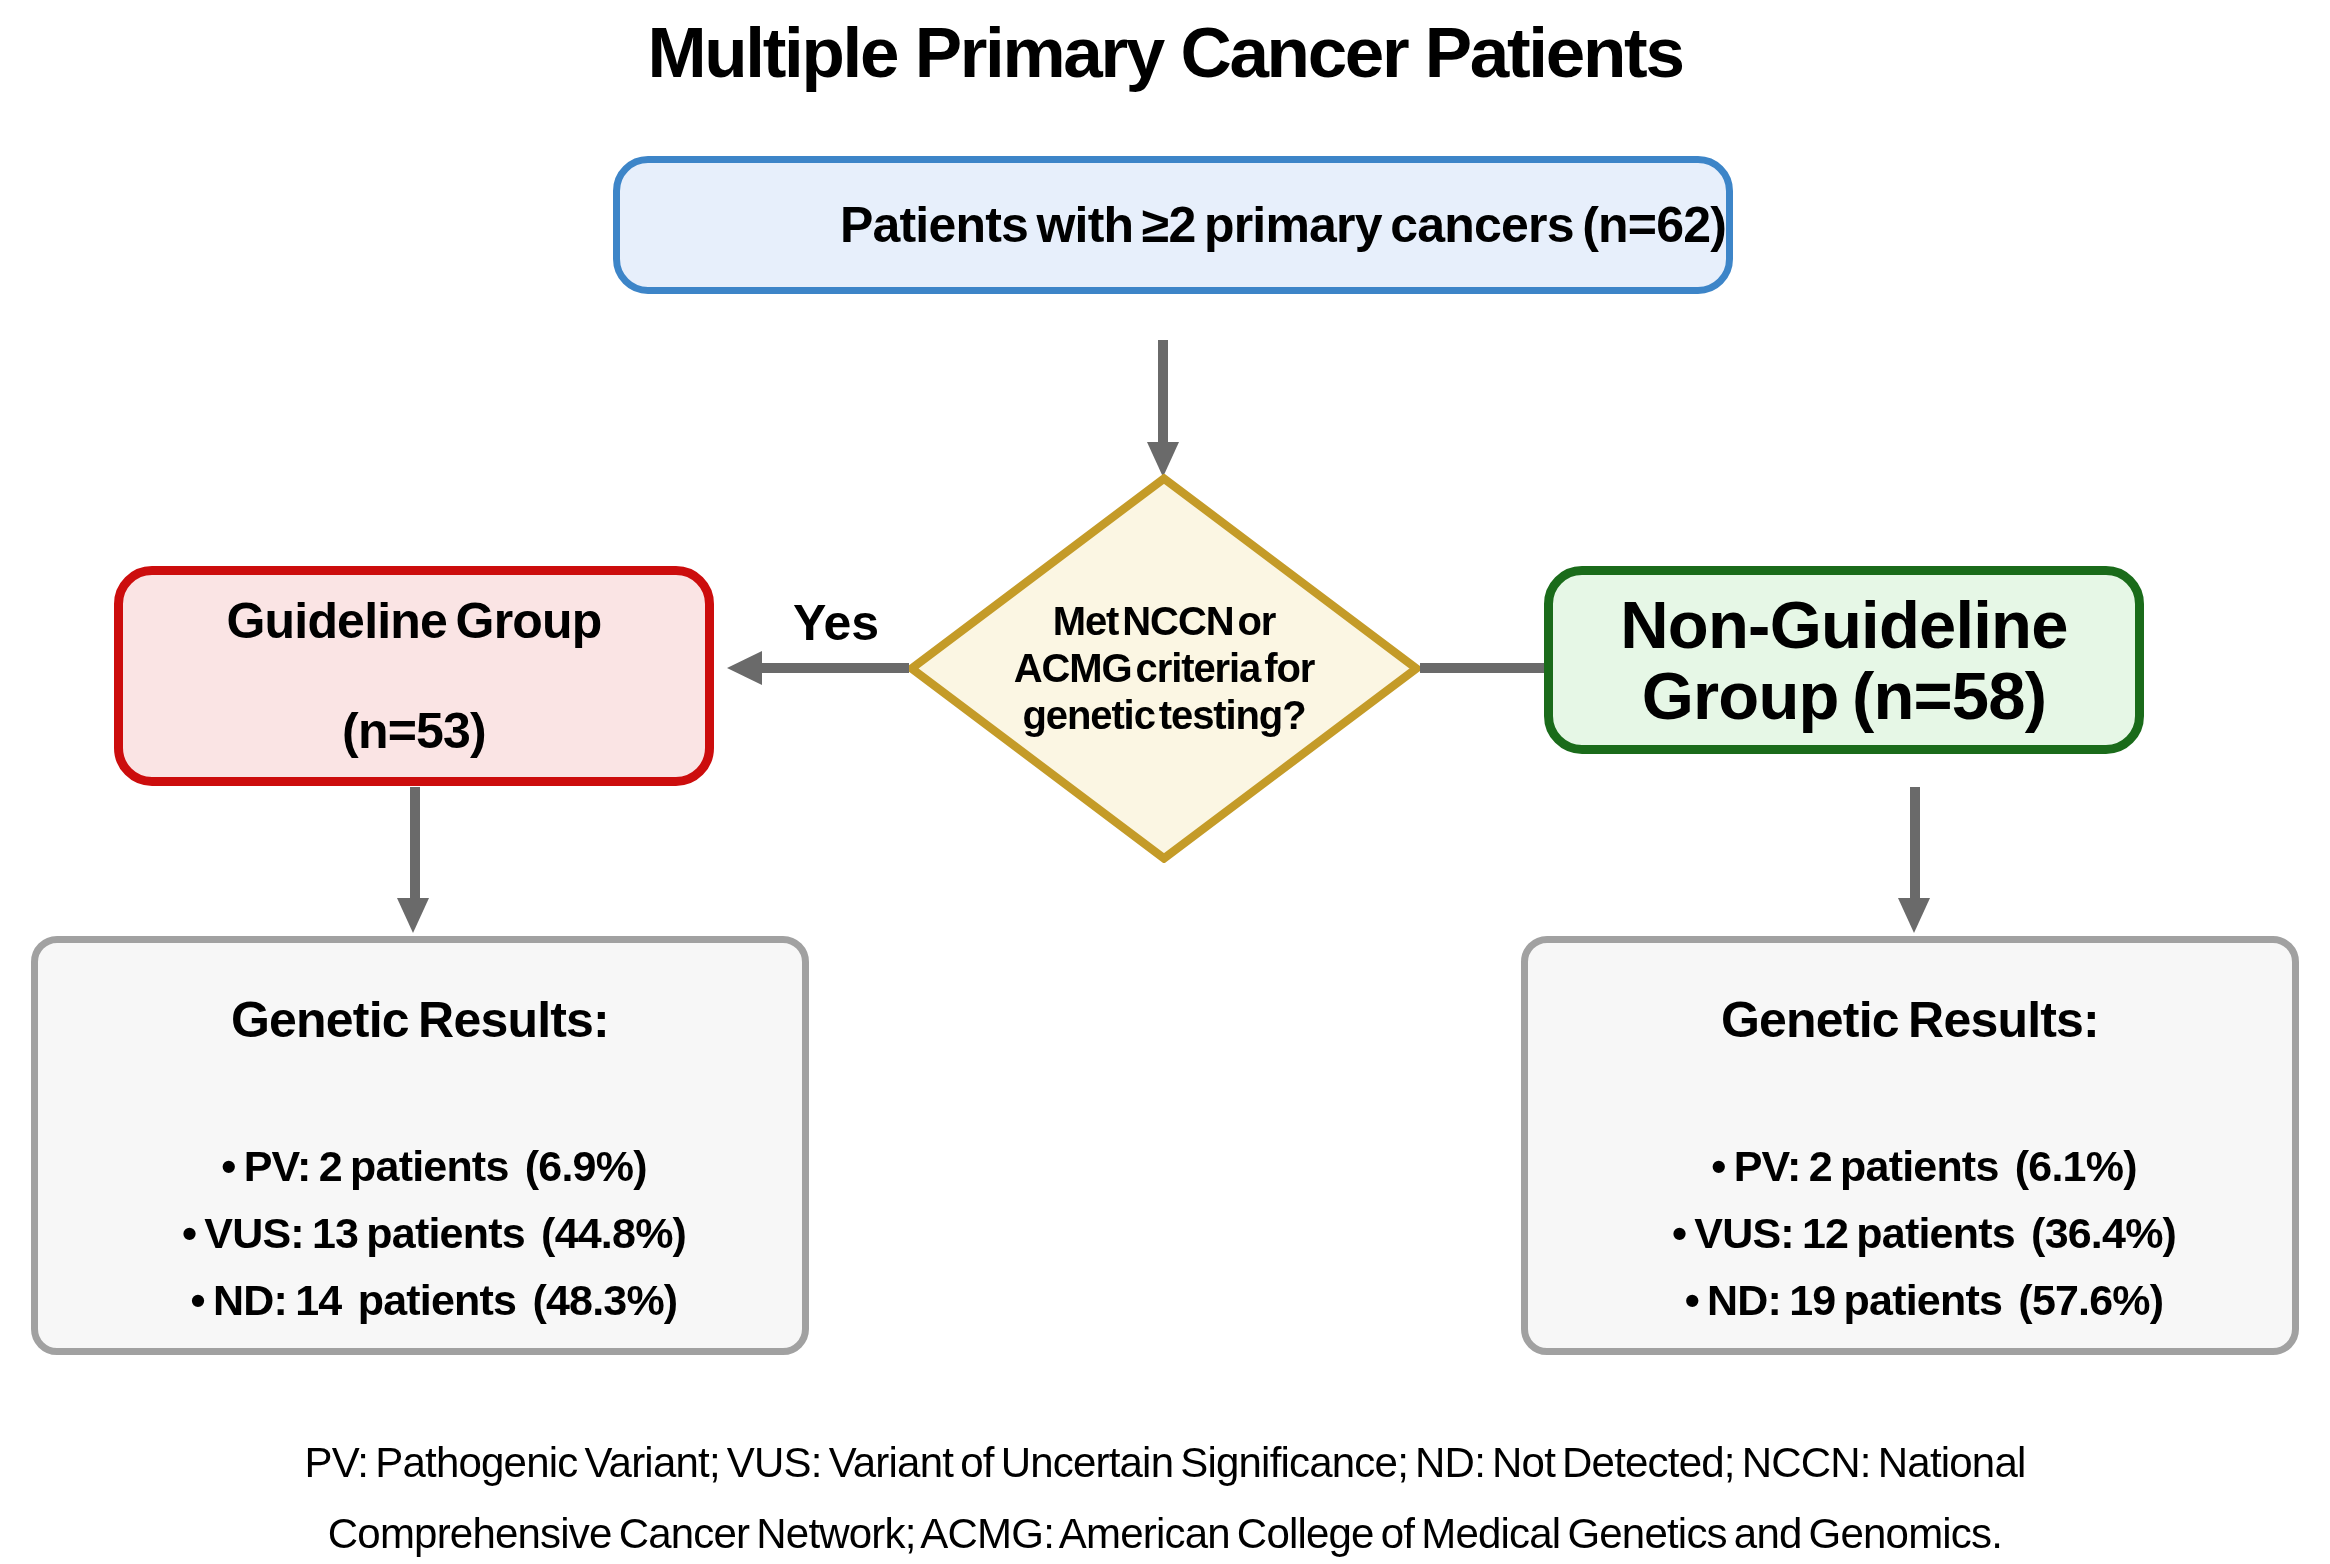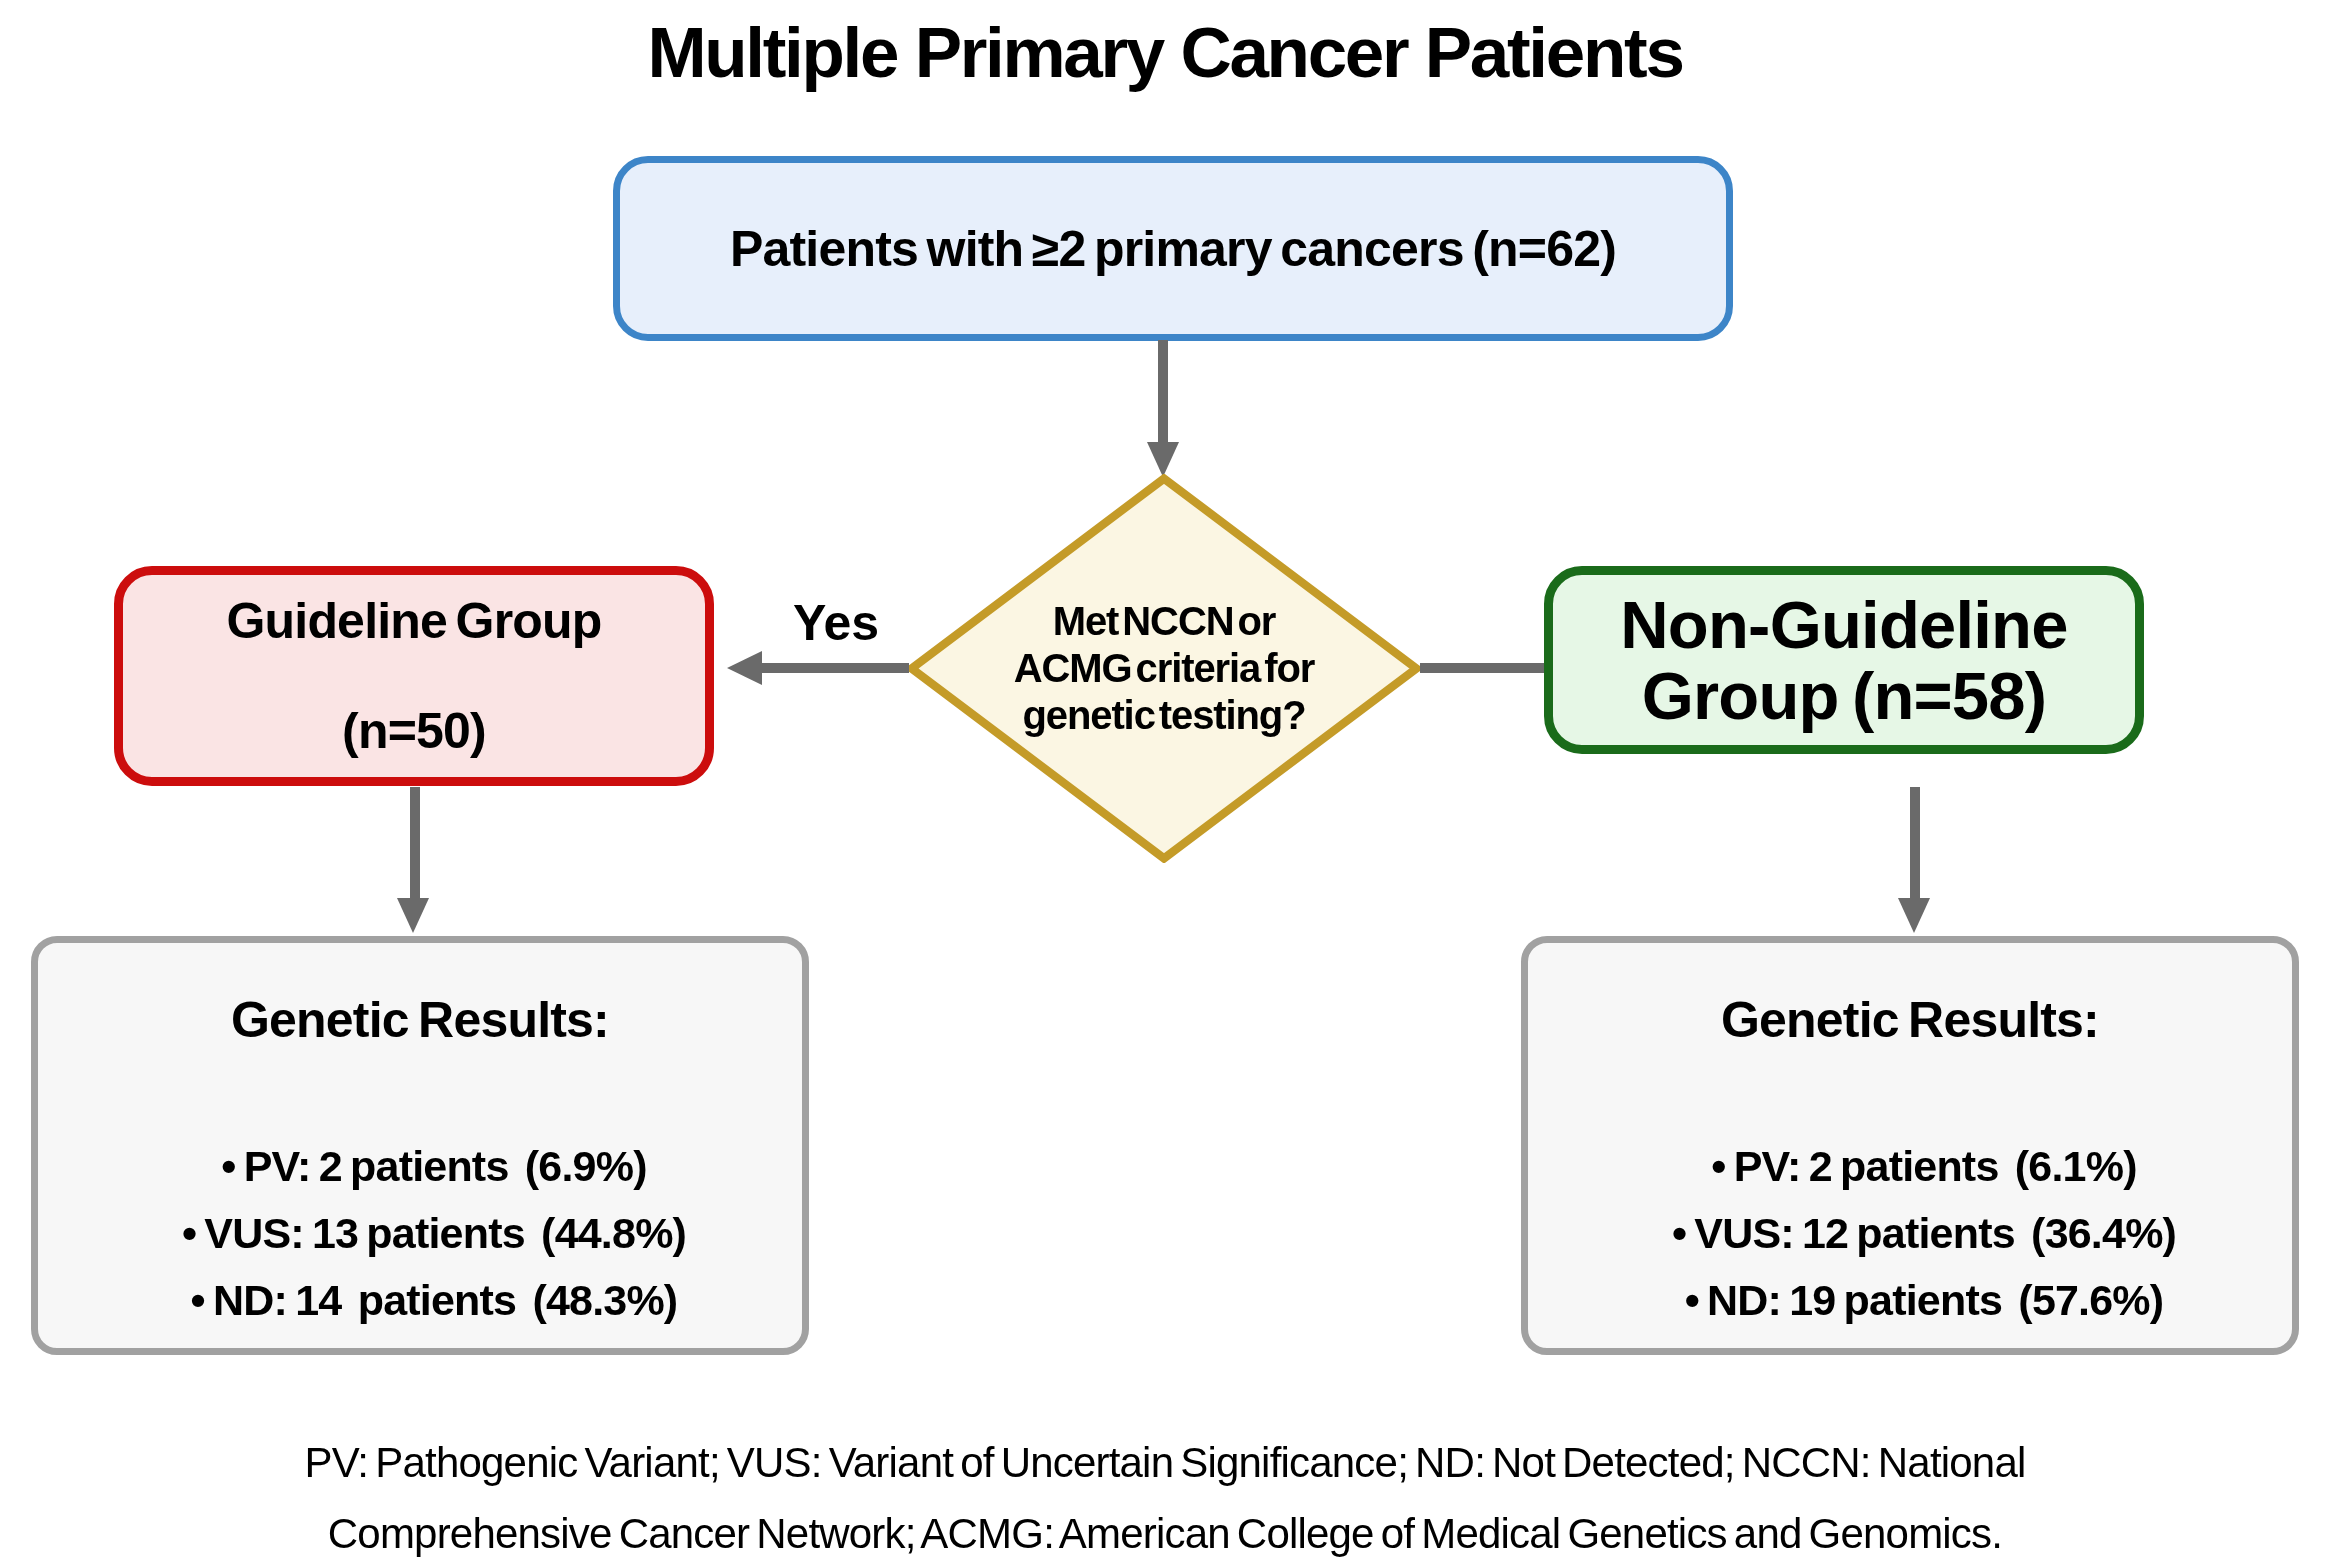--- a/index.html
+++ b/index.html
@@ -32,25 +32,26 @@
     flex-direction: column;
     align-items: center;
     justify-content: center;
     text-align: center;
     font-weight: bold;
     letter-spacing: -0.8px;
     word-spacing: -4.6px;
   }
 
   #root-node {
-    left: 613px; top: 156px; width: 1120px; height: 185px;
+    left: 613px; top: 156px; width: 1120px; height: 138px;
     border: 7.6px solid var(--root_border, #3d85c8);
     border-radius: 35px;
     background: var(--root_fill, #e7effb);
     font-size: 50px;
+    align-items: flex-end;
   }
 
   #decision-shape { left: 907px; top: 474px; width: 514px; height: 389px; }
   #decision-shape polygon {
     fill: var(--decision_fill, #fbf6e3);
     stroke: var(--decision_border, #c49b28);
     stroke-width: 11;
   }
   #decision-text {
     left: 907px; top: 474px; width: 514px; height: 389px;
@@ -175,21 +176,21 @@
   <div id="yes-label" class="abs edge-label">Yes</div>
   <div id="arrow-yes-shaft" class="abs shaft-h"></div>
   <div id="arrow-yes-head" class="abs head head-left"></div>
 
   <div id="no-label" class="abs edge-label">No</div>
   <div id="arrow-no-shaft" class="abs shaft-h"></div>
   <div id="arrow-no-head" class="abs head head-right"></div>
 
   <div id="guideline-node" class="abs node">
     <span>Guideline Group</span>
-    <span>(n=50)</span>
+    <span>(n=53)</span>
   </div>
 
   <div id="non-guideline-node" class="abs node">
     <span>Non-Guideline</span>
     <span>Group (n=58)</span>
   </div>
 
   <div id="arrow-gl-shaft" class="abs shaft-v"></div>
   <div id="arrow-gl-head" class="abs head head-down"></div>
   <div id="arrow-ngl-shaft" class="abs shaft-v"></div>

